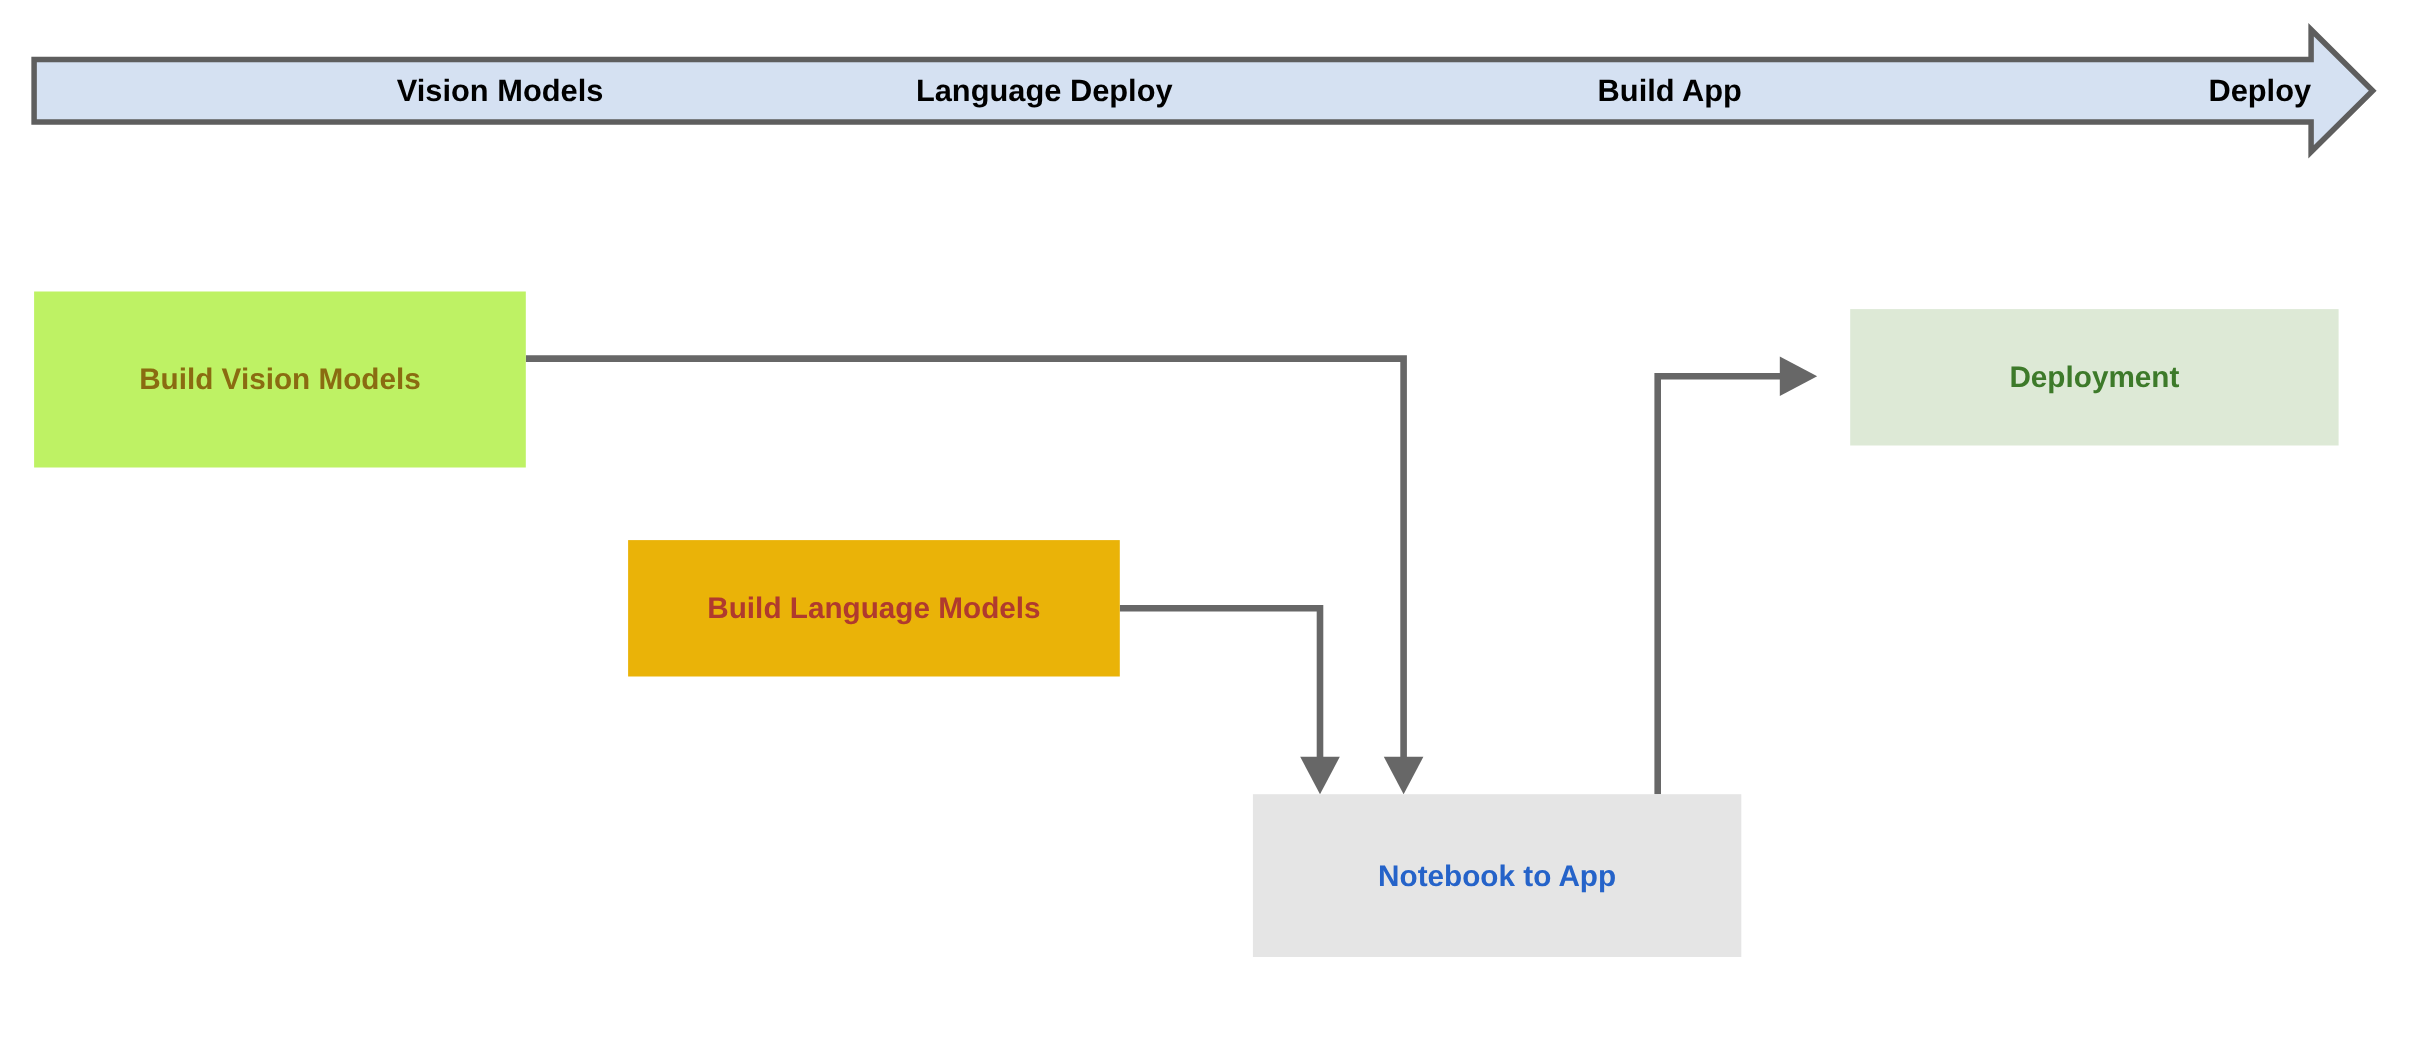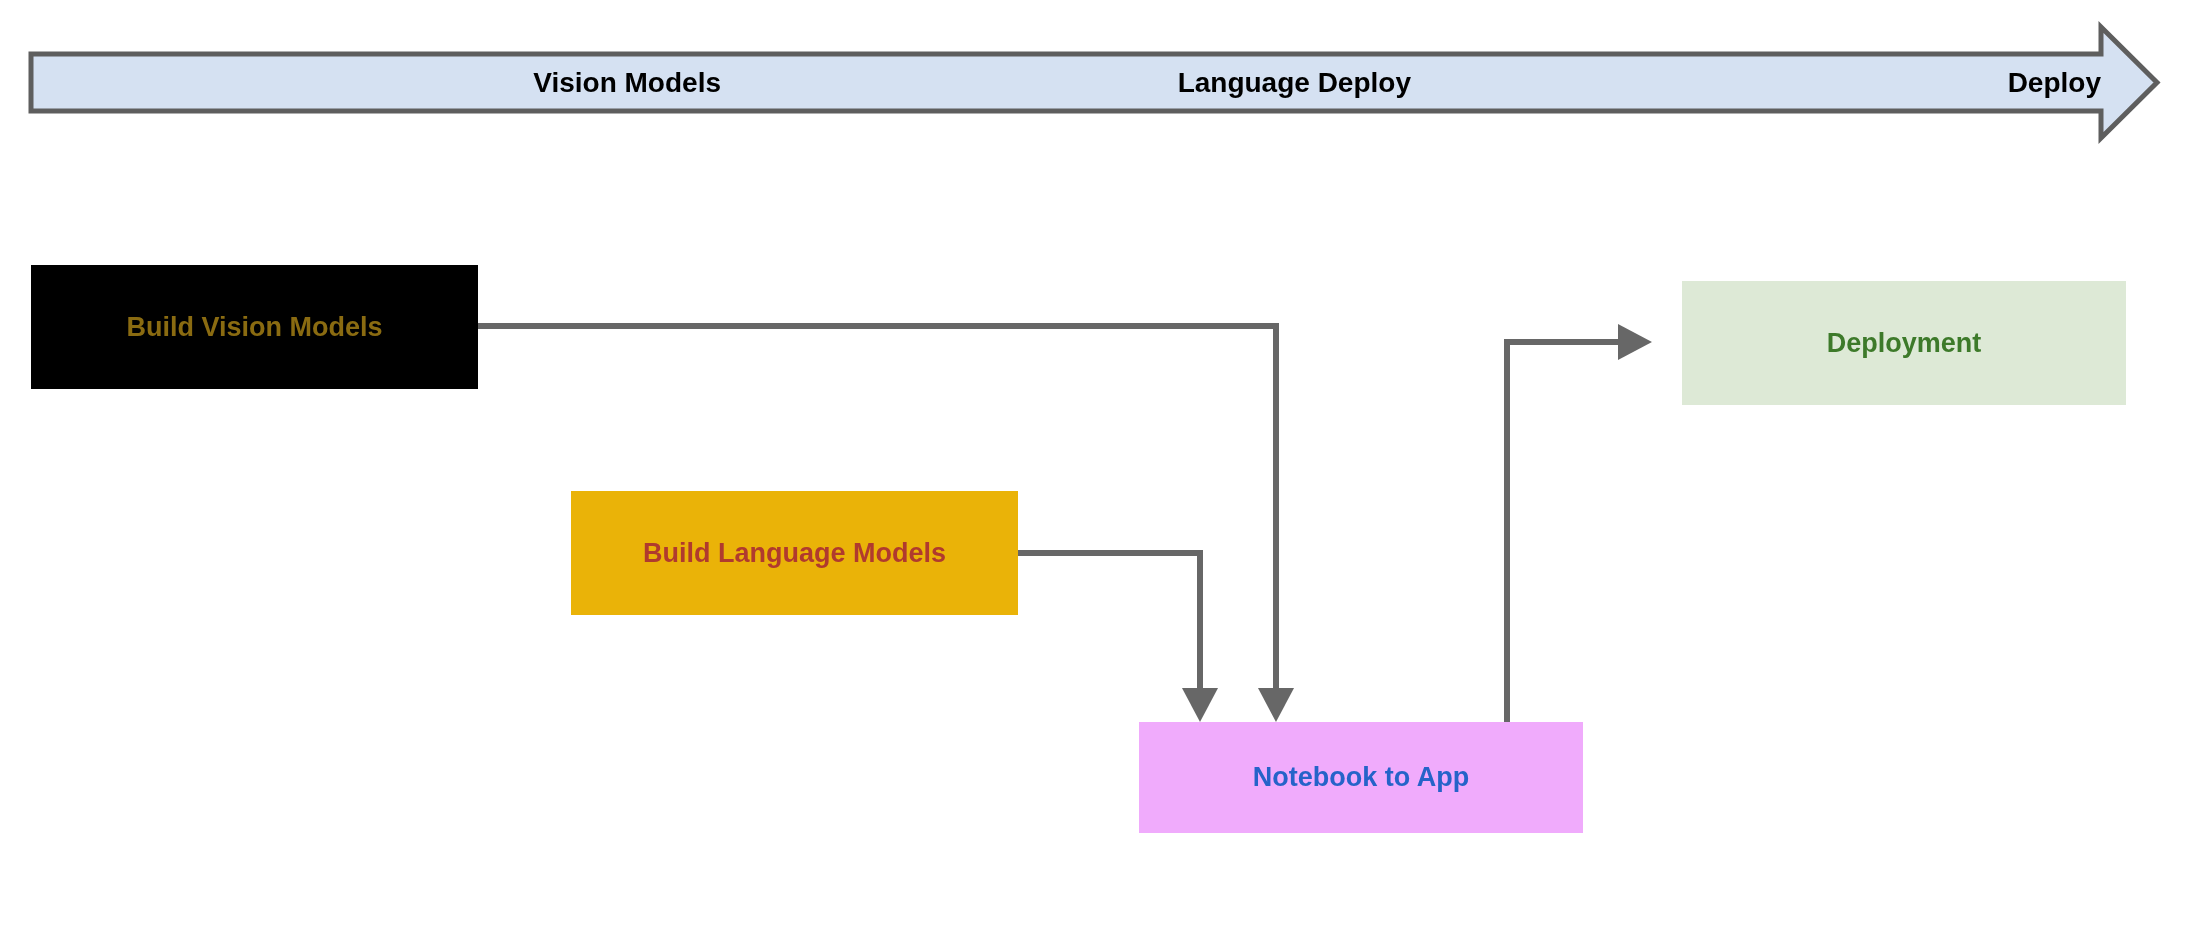--- a/index.html
+++ b/index.html
@@ -66,38 +66,38 @@
     font-size: 27px;
     font-weight: bold;
     text-align: center;
     white-space: nowrap;
   }
 
   #node-vision {
     left: 31px;
     top: 265px;
     width: 447px;
-    height: 124px;
-    background: #000000;
+    height: 160px;
+    background: #bef264;
     color: #8a6b11;
   }
   #node-language {
     left: 571px;
     top: 491px;
     width: 447px;
     height: 124px;
     background: #eab308;
     color: #b03a2e;
   }
   #node-notebook {
     left: 1139px;
     top: 722px;
     width: 444px;
-    height: 111px;
-    background: #f0abfc;
+    height: 148px;
+    background: #e5e5e5;
     color: #2563c9;
   }
   #node-deployment {
     left: 1652px;
     top: 281px;
     width: 444px;
     height: 124px;
     background: #dde9d6;
     color: #3d7a2a;
     margin-left: 30px;
@@ -128,20 +128,21 @@
 
 <div id="canvas">
 
   <div class="banner-wrap">
     <svg class="banner-svg" width="2192" height="160" viewBox="0 0 2192 160">
       <polygon points="31,54 2101,54 2101,27 2157,82.5 2101,138 2101,111 31,111" fill="#d5e1f2" stroke="#5e5e5e" stroke-width="5" stroke-linejoin="miter"></polygon>
     </svg>
     <div class="banner-labels">
       <div class="banner-label">Vision Models</div>
       <div class="banner-label">Language Deploy</div>
+      <div class="banner-label">Build App</div>
       <div class="banner-label">Deploy</div>
     </div>
   </div>
 
   <svg id="edges" viewBox="0 0 2192 946">
 
     <g>
       <path class="edge-path" d="M 478 326 L 1276 326 L 1276 700"></path>
       <polygon class="edge-head" points="1276,722 1258,688 1294,688"></polygon>
     </g>

